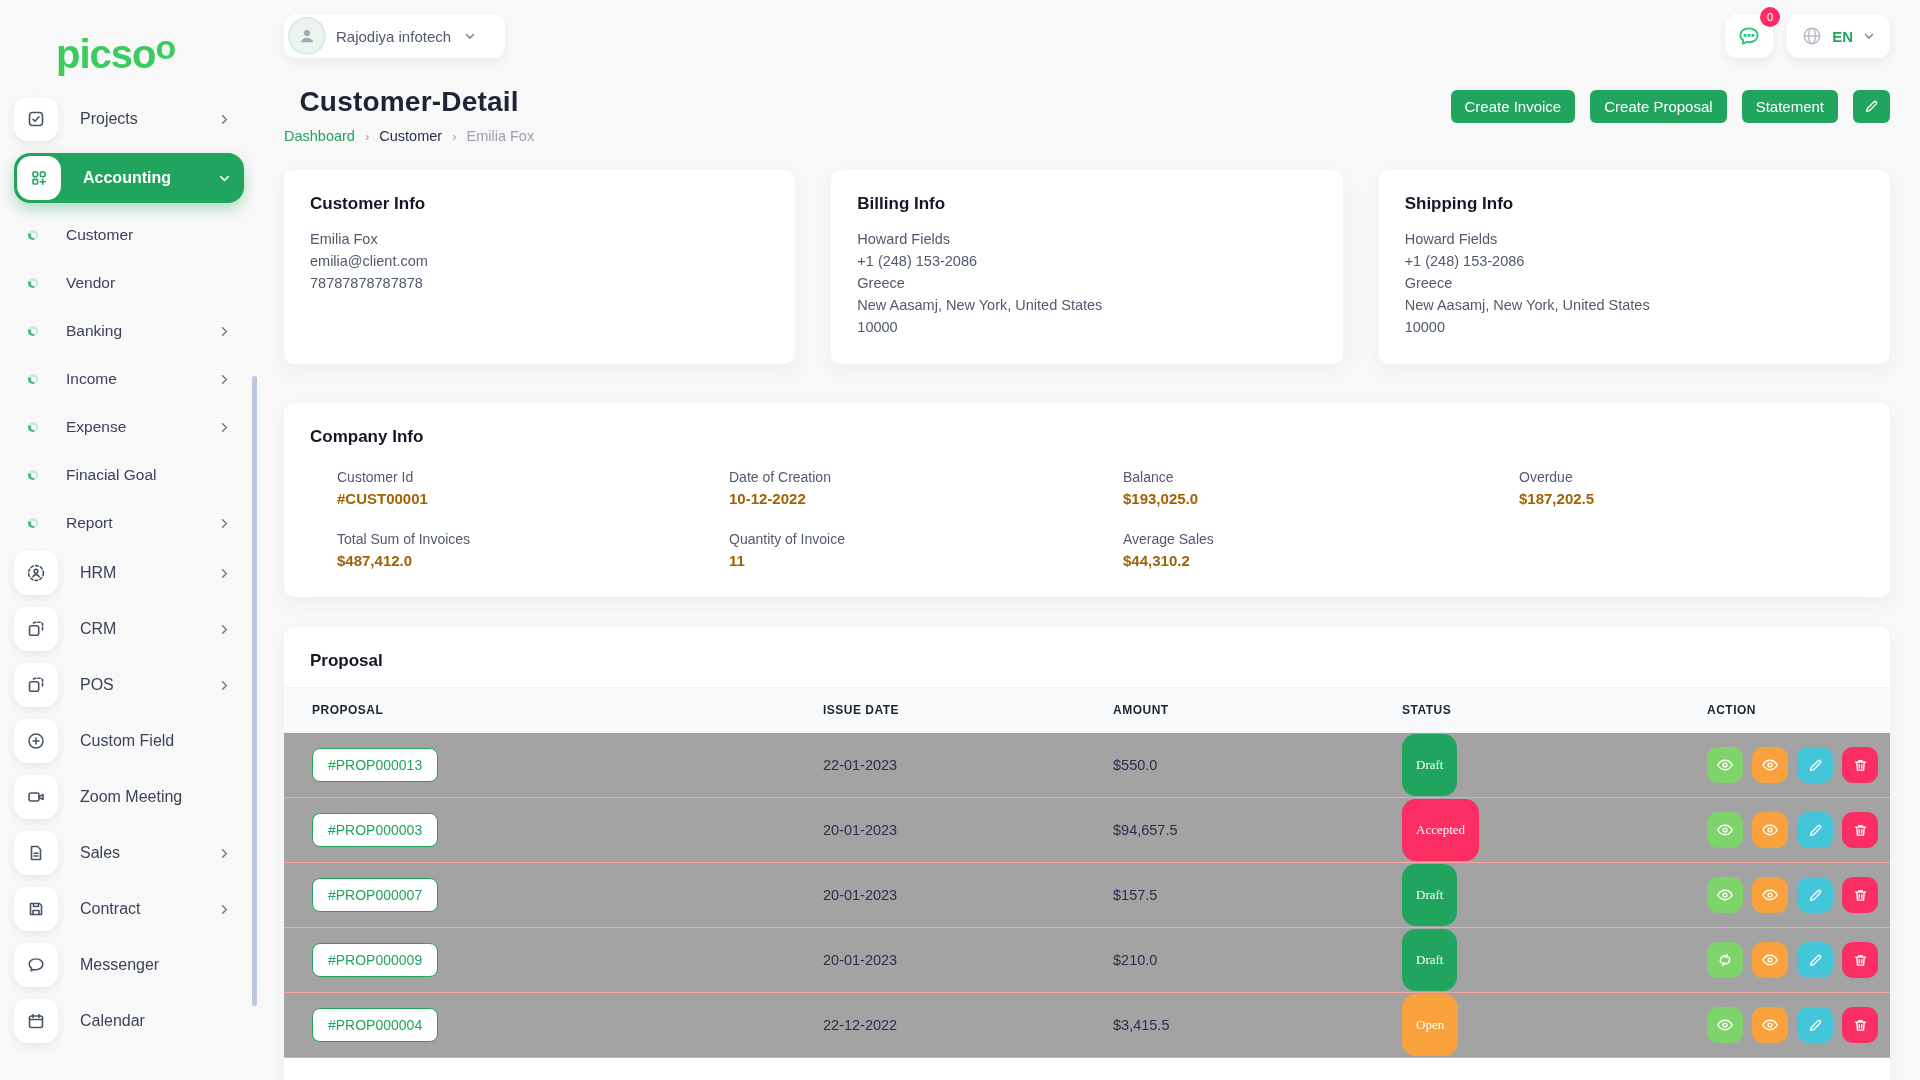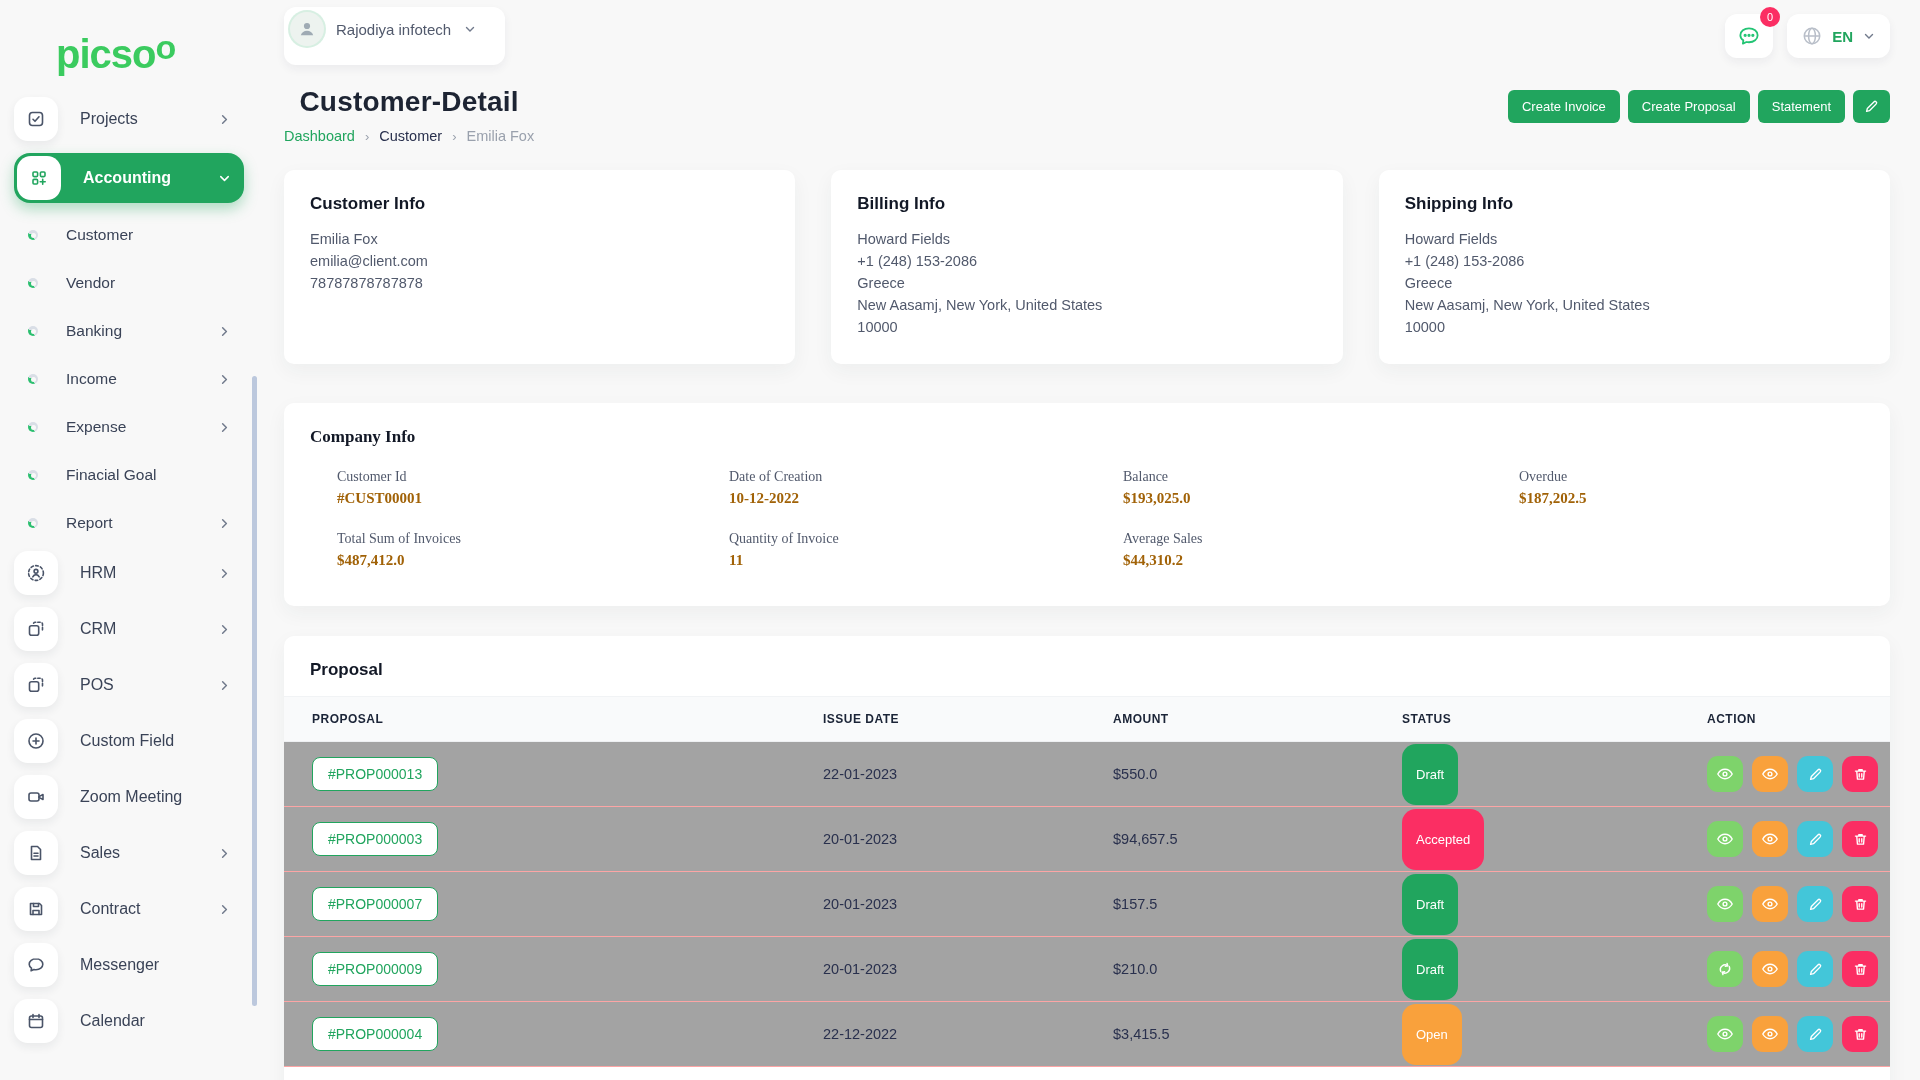--- a/index.html
+++ b/index.html
@@ -23,21 +23,21 @@
   .m-item.active .m-label{ color:#fff; font-weight:bold;}
   .m-item.active .chev{ color:#fff; }
   .s-item{ display:flex; align-items:center; height:40px; margin:0 0 8px 14px; cursor:pointer;}
   .bullet{ width:10px; height:10px; border-radius:50%; position:relative; flex:0 0 10px;
     background:conic-gradient(from 160deg, #2bbf6f 0 130deg, #d9dee6 130deg 360deg);}
   .bullet::before{ content:""; position:absolute; left:2.5px; top:2.5px; width:5px; height:5px; border-radius:50%; background:#f8f8f8;}
   .s-label{ margin-left:28px; font-size:15.5px; color:#3a4357; flex:1;}
   .scroll-thumb{ position:absolute; right:1px; top:360px; width:5px; height:630px; border-radius:3px; background:#bcc8dd; cursor:grab;}
   
   .topbar{ position:absolute; left:284px; right:30px; top:12px; height:48px; display:flex; align-items:center; justify-content:space-between; z-index:4;}
-  .company-pill{ display:flex; align-items:center; gap:12px; background:#fff; border-radius:12px; padding:5px 16px 19px 6px;
+  .company-pill{ display:flex; align-items:center; gap:12px; background:#fff; border-radius:12px; padding:5px 16px 5px 6px;
     box-shadow:0 4px 10px rgba(30,40,60,.06); cursor:pointer; }
   .avatar{ width:34px; height:34px; border-radius:50%; background:#edf3ef; box-shadow:0 0 0 2px rgba(33,165,94,.18);
     display:flex; align-items:center; justify-content:center; color:#9fabb4;}
   .company-name{ font-size:15px; color:#51596c; }
   .top-right{ display:flex; align-items:center; gap:14px; }
   .chat-btn{ position:relative; width:48px; height:44px; background:#fff; border:none; border-radius:12px;
     box-shadow:0 4px 10px rgba(30,40,60,.06); display:flex; align-items:center; justify-content:center; color:#23c474; cursor:pointer;}
   .chat-badge{ position:absolute; top:-7px; right:-7px; min-width:20px; height:20px; border-radius:50%;
     background:var(--pink); color:#fff; font-size:11px; display:flex; align-items:center; justify-content:center; }
   .lang-pill{ height:44px; background:#fff; border-radius:12px; box-shadow:0 4px 10px rgba(30,40,60,.06);
@@ -49,44 +49,44 @@
   .main{ position:absolute; left:284px; right:30px; top:86px; }
   .page-head{ display:flex; justify-content:space-between; align-items:flex-start; }
   .page-title{ font-size:28px; font-weight:bold; color:#1d2433; letter-spacing:.2px;text-align:center;}
   .breadcrumb{ margin-top:10px; display:flex; align-items:center; gap:10px; font-size:14.5px;}
   .bc-link{ color:var(--primary); cursor:pointer;}
   .bc-mid{ color:#29304d; cursor:pointer;}
   .bc-cur{ color:#9aa1ad; }
   .bc-sep{ color:#9aa1ad; font-size:13px; }
   .head-actions{ display:flex; gap:8px; margin-top:4px;}
   .btn{ background:var(--primary); color:#fff; border:none; border-radius:6px; height:33px; padding:0 14px;
-    font-size:13px; font-family:inherit; cursor:pointer; display:flex; align-items:center; justify-content:center;}
+    font-size:15px; font-family:inherit; cursor:pointer; display:flex; align-items:center; justify-content:center;margin-left:7px;}
   .btn-icon{ width:37px; padding:0;}
   
   .card{ background:#fff; border-radius:10px; box-shadow:0 7px 20px rgba(40,50,60,.05); }
   .cards-row{ display:flex; gap:36px; margin-top:26px; }
   .info-card{ flex:1; height:194px; padding:24px 26px; }
   .card-title{ font-size:17px; font-weight:bold; color:#121826; }
   .info-lines{ margin-top:14px; }
   .info-lines p{ font-size:14.5px; color:#51596c; line-height:1.52; }
-  .company-card{ margin-top:39px; padding:24px 26px 37px 26px;font-family:Liberation Serif, serif; }
+  .company-card{ margin-top:39px; padding:24px 26px 28px 26px; }
   .company-grid{ margin-top:22px; display:grid; grid-template-columns:392px 394px 396px 1fr; row-gap:24px; padding-left:27px; }
   .field-label{ font-size:14px; color:#51596c; }
   .field-value{ margin-top:5px; font-size:15px; font-weight:bold; color:#a16207; }
   
   .proposal-card{ margin-top:30px; padding:24px 0 0 0; min-height:470px; }
   .proposal-title{ padding:0 26px; }
   .tbl-head, .tbl-row{ display:grid; grid-template-columns:511px 290px 289px 305px 1fr; align-items:center; padding:0 24px 0 28px;}
   .tbl-head{ height:46px; margin-top:16px; background:#f9fafb; border-top:1px solid #f1f3f5; border-bottom:1px solid #eef0f2;}
   .th{ font-size:12px; font-weight:bold; letter-spacing:.5px; color:#1b2437; }
   .tbl-row{ height:65px; border-bottom:1px solid #fca5a5; background:#a3a3a3;}
   .prop-chip{ display:inline-block; width:max-content; padding:8px 15px; border:1px solid var(--primary); border-radius:8px;
     color:var(--primary); font-size:14px; cursor:pointer; background:#fff;}
   .cell{ font-size:14.5px; color:#29304d; }
-  .badge{ display:inline-block; width:max-content; padding:23px 14px; border-radius:14px; color:#fff; font-size:13px; }
+  .badge{ display:inline-block; width:max-content; padding:23px 14px; border-radius:14px; color:#fff; font-size:13px;font-family:Liberation Serif, serif; }
   .badge.success{ background:var(--primary); }
   .badge.danger{ background:var(--pink); }
   .badge.warning{ background:var(--orange); }
   .actions-cell{ display:flex; gap:9px; justify-content:flex-start; }
   .act-btn{ width:36px; height:36px; border:none; border-radius:11px; display:flex; align-items:center; justify-content:center;
     color:#fff; cursor:pointer;}
   .act-btn.green{ background:var(--actgreen); }
   .act-btn.orange{ background:var(--orange); }
   .act-btn.teal{ background:var(--teal); }
   .act-btn.red{ background:var(--pink); }

